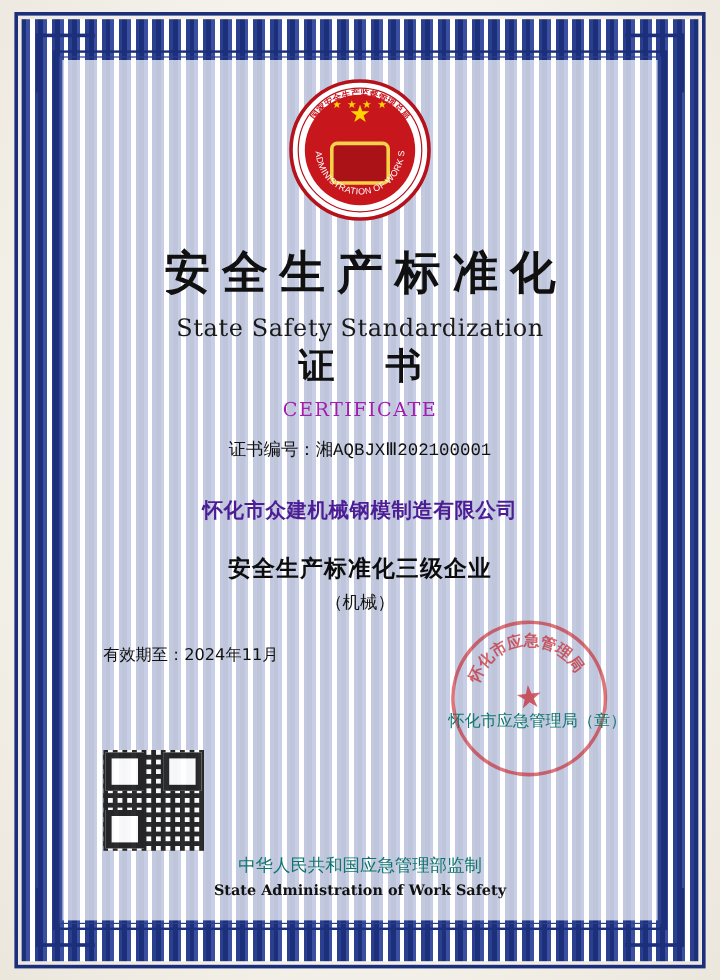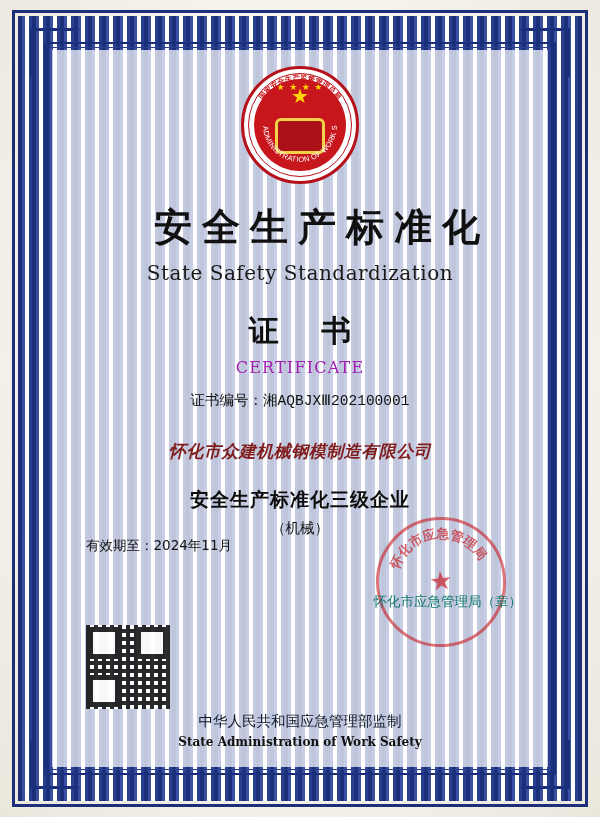--- a/index.html
+++ b/index.html
@@ -181,31 +181,29 @@
 
   
   .title-cn {
     margin-top: 18px;
     font-family: Liberation Serif, serif;
     font-size: 38px;
     font-weight: bold;
     letter-spacing: 10px;
     color: #101010;
     text-indent: 10px;
-    padding-left: 34px;
   }
   .title-en {
     margin-top: 8px;
     font-family: "DejaVu Serif", serif;
     font-size: 20px;
     letter-spacing: 0.5px;
     color: #1a1a1a;
   }
   .cert-cn {
-    margin-top: 26px;
     font-family: "DejaVu Serif", serif;
     font-size: 30px;
     font-weight: bold;
     letter-spacing: 16px;
     text-indent: 16px;
     color: #101010;
   }
   .cert-en {
     margin-top: 6px;
     font-family: "DejaVu Serif", serif;
@@ -216,24 +214,23 @@
   .cert-no {
     margin-top: 14px;
     font-size: 14.5px;
     color: #111111;
     font-family: Liberation Mono, monospace;
   }
   .company {
     margin-top: 30px;
     font-size: 17px;
     font-weight: bold;
-    color: #7f1d1d;
+    color: #4c1d95;
     font-family: "DejaVu Sans", sans-serif;
     letter-spacing: 0.5px;
-    font-style: italic;
   }
   .grade {
     margin-top: 24px;
     font-size: 19px;
     font-weight: bold;
     color: #0d0d0d;
     font-family: "DejaVu Sans", sans-serif;
     letter-spacing: 1px;
   }
   .category {
@@ -338,21 +335,21 @@
   
   .footer {
     position: absolute;
     left: 0; right: 0;
     bottom: 18px;
     text-align: center;
   }
   .footer-cn {
     font-size: 14.5px;
     font-family: "DejaVu Sans", sans-serif;
-    color: #0f172a;
+    color: #0f766e;
   }
   .footer-en {
     margin-top: 4px;
     font-size: 12px;
     font-weight: bold;
     font-family: "DejaVu Serif", serif;
     color: #111111;
   }
 </style>
 </head>

